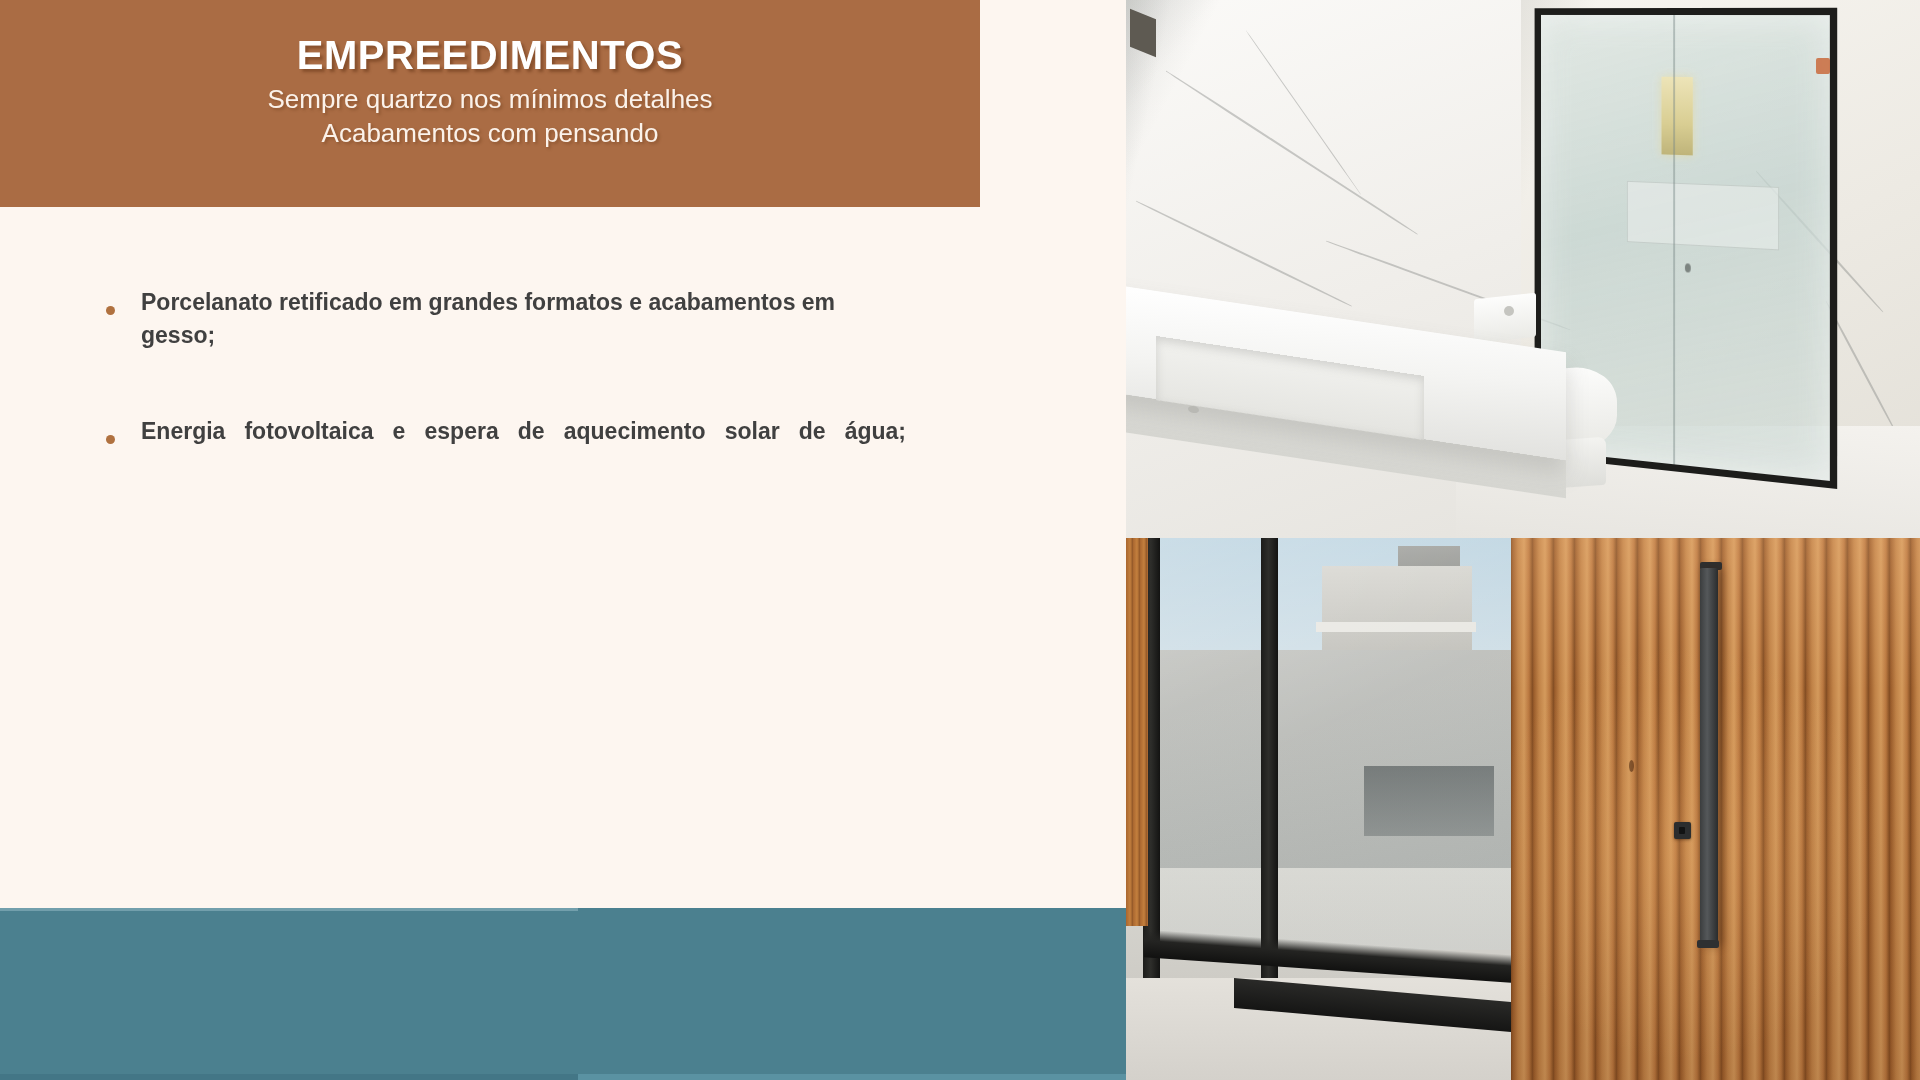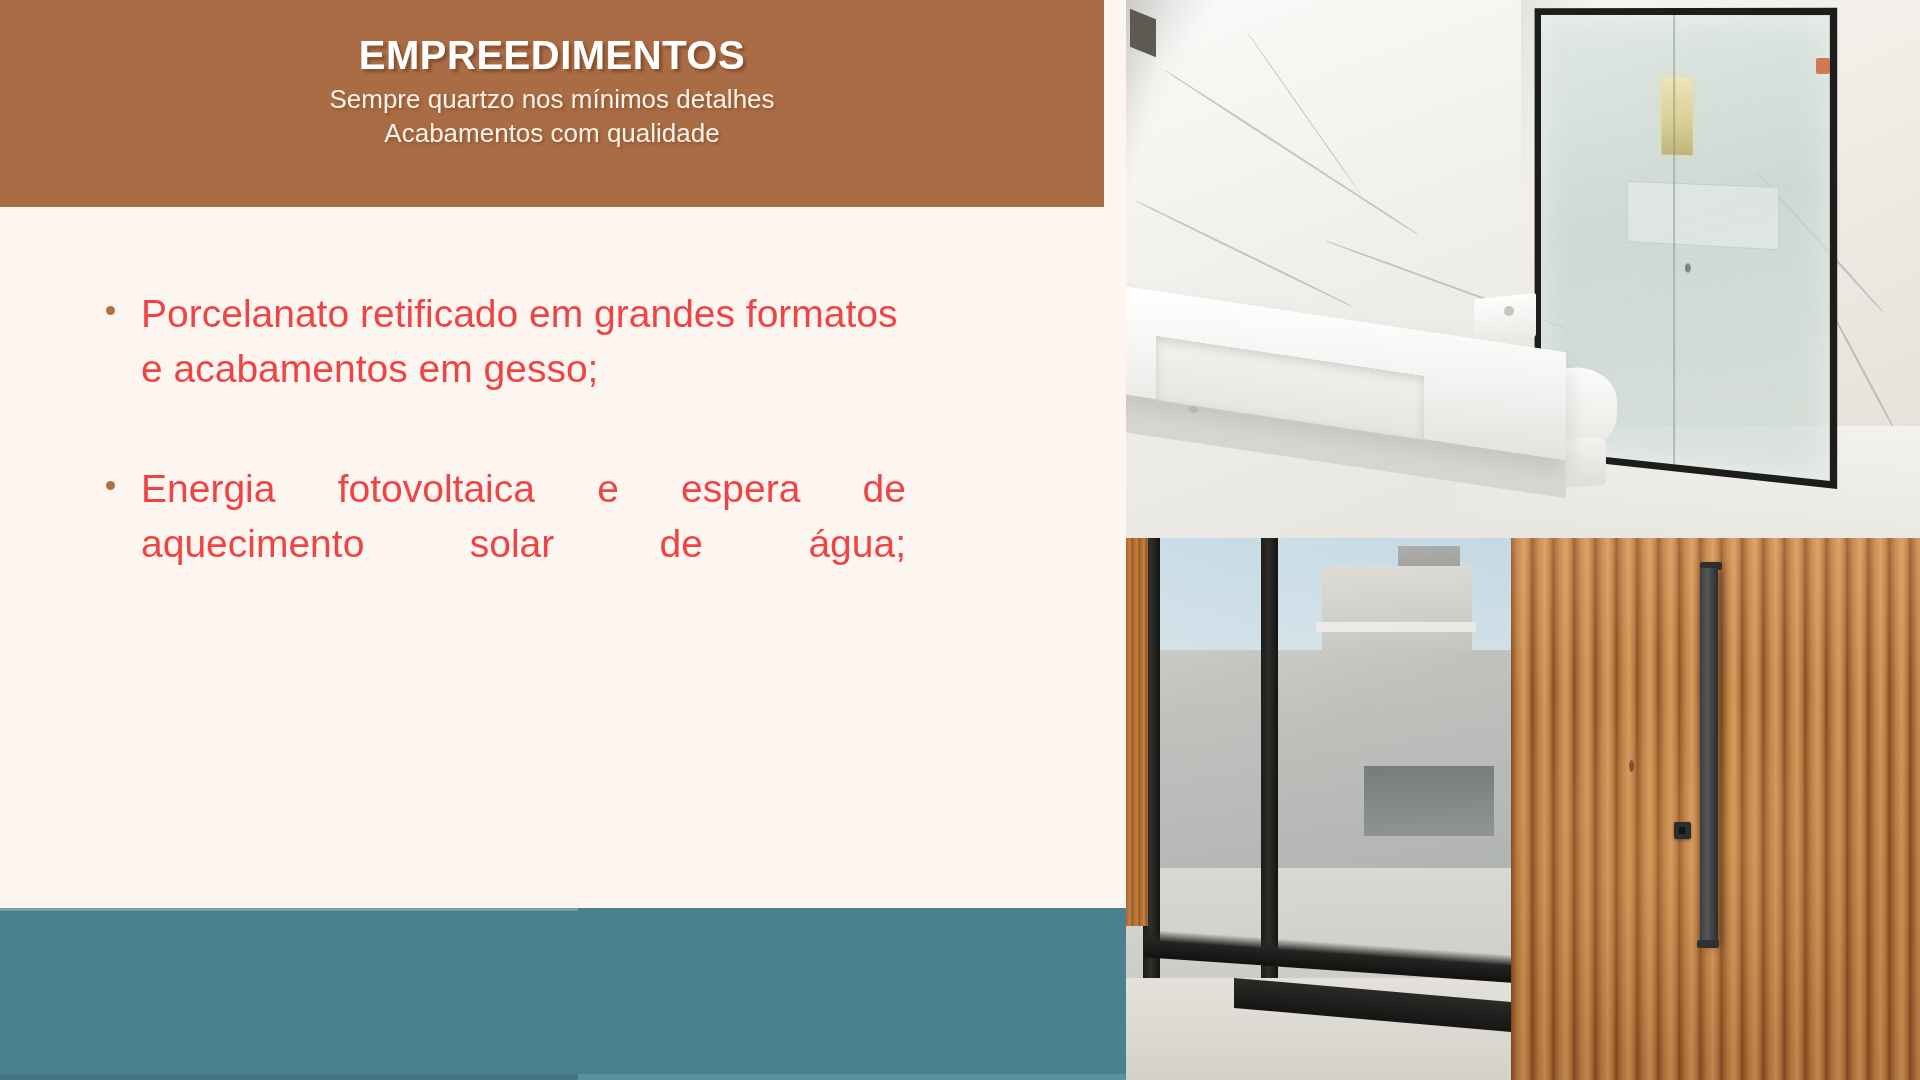--- a/index.html
+++ b/index.html
@@ -28,21 +28,21 @@
     top: 0;
     width: 1126px;
     height: 1080px;
     background: #FDF6F0;
   }
 
   .header-band {
     position: absolute;
     left: 0;
     top: 0;
-    width: 1104px;
+    width: 980px;
     height: 207px;
     background: #AA6C44;
     display: flex;
     flex-direction: column;
     align-items: center;
     justify-content: flex-start;
     padding-top: 34px;
     box-sizing: border-box;
   }
 
@@ -75,23 +75,23 @@
     width: 810px;
     margin: 0;
     padding: 0;
     list-style: none;
   }
 
   .bullet-item {
     position: relative;
     padding-left: 45px;
     margin-bottom: 64px;
-    font-size: 39px;
-    font-weight: normal;
-    color: #ef4444;
+    font-size: 23px;
+    font-weight: bold;
+    color: #404040;
     line-height: 1.42;
   }
 
   .bullet-item:last-child { margin-bottom: 0; }
 
   .bullet-item.justified { text-align: justify; }
   .bullet-item.justified > .bullet-text-inner { display: block; }
   .bullet-item.justified > .bullet-text-inner::after {
     content: "";
     display: inline-block;
@@ -418,21 +418,21 @@
 </head>
 <body>
 
 <div id="slide">
 
   <div class="left-panel">
 
     <div class="header-band">
       <div class="header-title">EMPREEDIMENTOS</div>
       <div class="header-sub">Sempre quartzo nos mínimos detalhes</div>
-      <div class="header-sub">Acabamentos com qualidade</div>
+      <div class="header-sub">Acabamentos com pensando</div>
     </div>
 
     <ul class="bullet-list">
       <li class="bullet-item">
         <span class="bullet-dot"></span>
         <span class="bullet-text-inner">Porcelanato retificado em grandes formatos e acabamentos em gesso;</span>
       </li>
       <li class="bullet-item justified">
         <span class="bullet-dot"></span>
         <span class="bullet-text-inner">Energia fotovoltaica e espera de aquecimento solar de água;</span>

